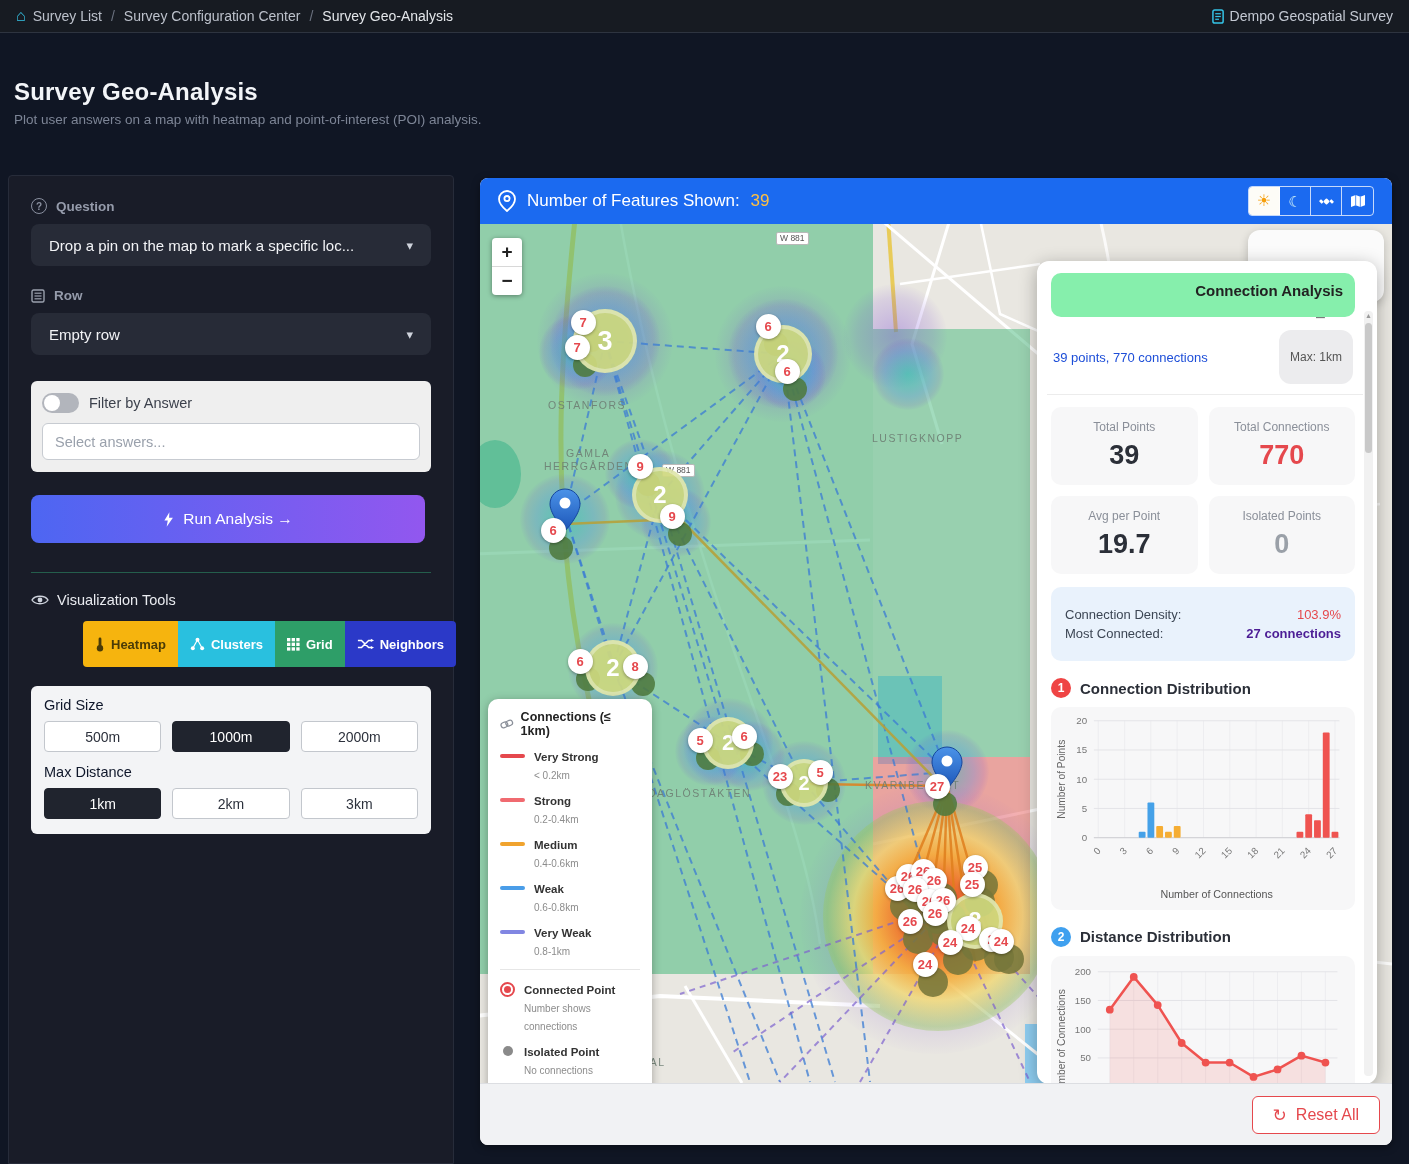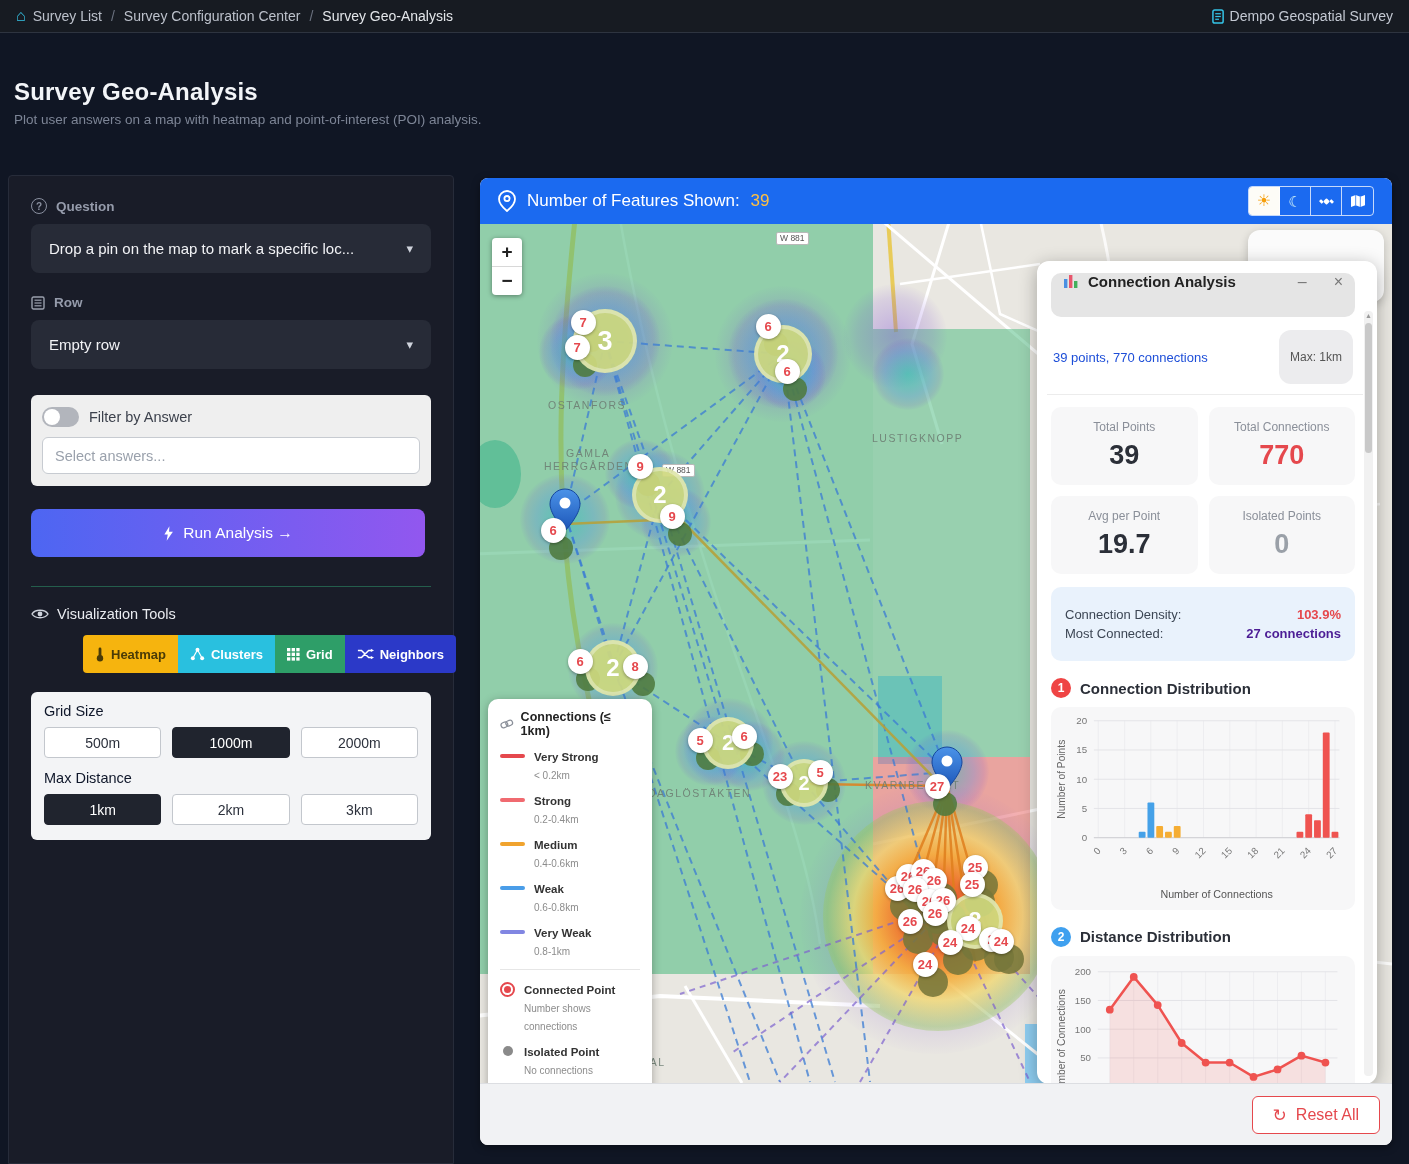--- a/index.html
+++ b/index.html
@@ -22,38 +22,38 @@
   .page-title{position:absolute;left:14px;top:78px;font-size:24px;font-weight:700;color:#f3f5f8;letter-spacing:.2px;}
   .page-subtitle{position:absolute;left:14px;top:112px;font-size:13.5px;color:#7d8596;}
   
   .sidebar{position:absolute;left:8px;top:175px;width:446px;height:989px;background:#191c28;
     border:1px solid #272c3a;border-radius:4px 4px 0 0;}
   .filter-header{height:42px;display:flex;align-items:center;gap:9px;padding:0 22px;
     color:#fff;font-size:16px;font-weight:500;border-bottom:2px solid #2a9a74;}
   .sec-label{display:flex;align-items:center;gap:9px;margin:22px 22px 0;color:#959bab;font-size:13.5px;font-weight:700;}
   .qmark{width:16px;height:16px;border:1.5px solid #8a90a0;border-radius:50%;font-size:10px;
     display:flex;align-items:center;justify-content:center;color:#8a90a0;font-weight:700;}
-  .dropdown{margin:10px 22px 0;height:49px;background:#272b37;border-radius:8px;display:flex;
+  .dropdown{margin:10px 22px 0;height:42px;background:#272b37;border-radius:8px;display:flex;
     align-items:center;padding:0 18px;color:#f2f3f6;font-size:15px;cursor:pointer;}
   .dropdown .chev{margin-left:auto;color:#cfd3dc;font-size:13px;}
   .dd-text{white-space:nowrap;overflow:hidden;text-overflow:ellipsis;max-width:350px;}
   .answer-card{margin:26px 22px 0;background:#efefef;border-radius:6px;padding:12px 11px;}
   .toggle-row{display:flex;align-items:center;gap:10px;}
   .toggle{width:37px;height:20px;border-radius:10px;background:#b2b5bc;position:relative;cursor:pointer;flex:0 0 auto;}
   .toggle .knob{position:absolute;left:2px;top:2px;width:16px;height:16px;border-radius:50%;background:#fff;}
   .toggle-label{color:#3c414c;font-size:14.5px;}
   .answer-input{margin-top:10px;width:100%;height:37px;background:#fff;border:1px solid #c7cbd1;
     border-radius:6px;padding:0 12px;font-size:14.5px;color:#444;font-family:"Liberation Sans",sans-serif;}
   .answer-input::placeholder{color:#9aa1ac;}
   .run-btn{margin:23px 22px 0;height:48px;width:394px;border:none;border-radius:8px;cursor:pointer;
     background:linear-gradient(90deg,#4d66f2,#9257ef);color:#fff;font-size:15.5px;
     display:flex;align-items:center;justify-content:center;gap:9px;font-family:"Liberation Sans",sans-serif;}
   .sidebar-hr{margin:29px 22px 0;border:none;border-top:1px solid #245e4c;}
   .viz-label{display:flex;align-items:center;gap:8px;margin:19px 22px 0;color:#e9ebf0;font-size:14.5px;}
-  .tools-row{display:flex;margin:13px 0 0 52px;height:38px;padding-left:22px;}
+  .tools-row{display:flex;margin:13px 0 0 52px;height:46px;padding-left:22px;}
   .tool-btn{border:none;padding:0 12px;font-size:13px;display:flex;align-items:center;gap:6px;
     cursor:pointer;font-family:"Liberation Sans",sans-serif;font-weight:600;}
   .tool-btn:first-child{border-radius:4px 0 0 4px;}
   .tool-btn:last-child{border-radius:0 4px 4px 0;}
   .gridsize-card{margin:19px 22px 0;background:#f3f4f6;border-radius:6px;padding:11px 13px 15px;}
   .gs-label{color:#0f172a;font-size:14.5px;}
   .seg-row{display:flex;gap:11px;margin:8px 0 12px;}
   .seg-btn{flex:1;height:31px;background:#fff;border:1px solid #c3c7cd;border-radius:4px;
     color:#2c313c;font-size:14px;display:flex;align-items:center;justify-content:center;cursor:pointer;}
   .seg-btn.active{background:#20242e;border-color:#20242e;color:#fff;}
@@ -114,36 +114,36 @@
   .conn-pt{width:15px;height:15px;border-radius:50%;border:2px solid #e5484d;display:flex;align-items:center;
     justify-content:center;margin-top:2px;flex:0 0 auto;}
   .conn-pt i{width:7px;height:7px;border-radius:50%;background:#e5484d;}
   .iso-pt{width:10px;height:10px;border-radius:50%;background:#8a8a8a;margin:4px 2px 0 3px;flex:0 0 auto;}
   
   .ghost-panel{position:absolute;left:768px;top:6px;width:136px;height:72px;background:#fbfbfb;
     border-radius:12px;box-shadow:0 3px 10px rgba(0,0,0,.2);z-index:9;}
   
   .panel{position:absolute;left:557px;top:37px;width:340px;height:823px;background:#fff;border-radius:12px;
     box-shadow:0 4px 18px rgba(0,0,0,.3);z-index:10;padding:12px 22px 10px 14px;color:#2b2f38;}
-  .panel-header{background:#e5e5e5;border-radius:10px;height:44px;display:flex;align-items:flex-start;
-    gap:9px;padding:0 12px;}
+  .panel-header{background:#86efac;border-radius:10px;height:44px;display:flex;align-items:flex-end;
+    gap:9px;padding:0 12px;flex-direction:column;}
   .panel-title{font-size:15px;font-weight:700;color:#222;}
   .panel-header .win-btn{color:#777;font-size:16px;cursor:pointer;}
   .win-min{margin-left:auto;margin-right:18px;}
   .summary-row{display:flex;align-items:center;margin:13px 2px 10px;}
   .summary-text{font-size:13px;color:#1d4ed8;}
   .max-pill{margin-left:auto;background:#ececee;border-radius:12px;padding:20px 11px;font-size:12px;color:#555;}
   .panel-div{border-top:1px solid #ececec;margin:0 -8px 12px -4px;}
   .stats-grid{display:grid;grid-template-columns:1fr 1fr;gap:11px;}
   .stat-card{background:#f7f7f8;border-radius:10px;padding:13px 8px 14px;text-align:center;}
   .stat-label{font-size:12px;color:#8a8f99;}
   .stat-value{font-size:27px;font-weight:700;margin-top:6px;}
   .density-box{margin-top:13px;background:#e9f2fc;border-radius:10px;padding:16px 14px;}
   .density-row{display:flex;justify-content:space-between;font-size:13px;color:#3c4654;margin:4px 0;}
-  .density-val{color:#e5484d;font-weight:700;}
+  .density-val{color:#e5484d;font-weight:400;}
   .most-val{color:#4c1d95;font-weight:700;}
   .section-head{display:flex;align-items:center;gap:9px;margin:17px 0 9px;}
   .section-badge{width:20px;height:20px;border-radius:50%;color:#fff;font-size:12px;font-weight:700;
     display:flex;align-items:center;justify-content:center;flex:0 0 auto;}
   .section-title{font-size:15px;font-weight:700;color:#2b2f38;}
   .chart-card{background:#f7f7f8;border-radius:10px;padding:6px 2px 2px;}
   .panel-scroll{position:absolute;right:4px;top:50px;bottom:8px;width:9px;background:#f1f1f1;border-radius:4px;}
   .panel-scroll .thumb{position:absolute;top:12px;left:1px;width:7px;height:130px;background:#c9c9c9;border-radius:4px;}
   .panel-scroll .arr{position:absolute;top:1px;left:0;width:9px;text-align:center;font-size:7px;color:#999;}
   svg text{font-family:"Liberation Sans",sans-serif;}

